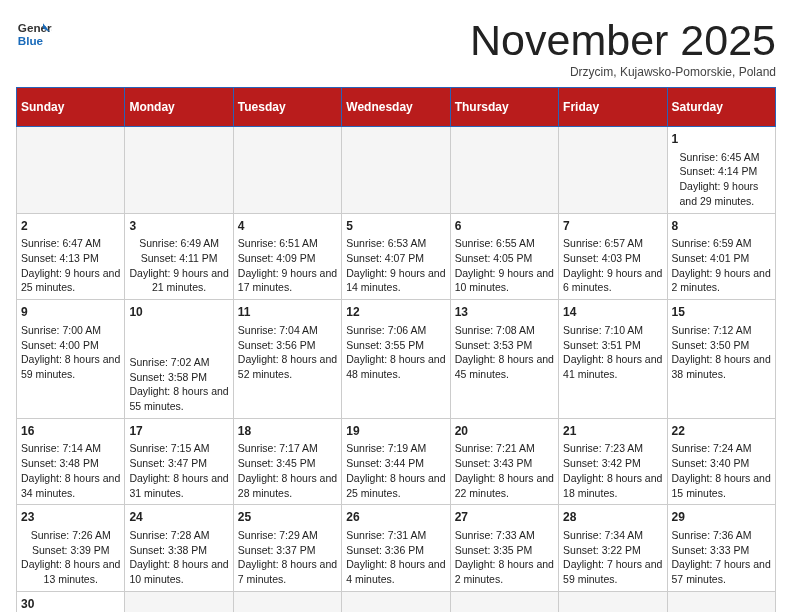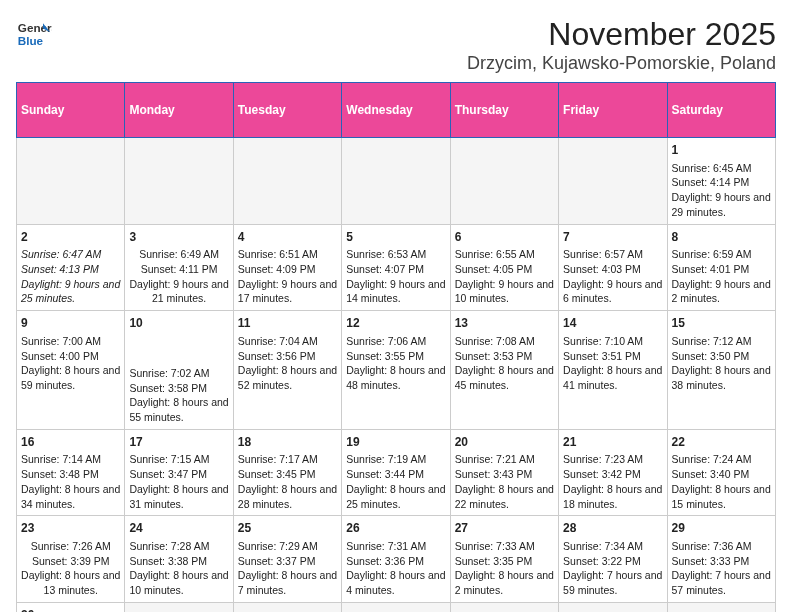--- a/index.html
+++ b/index.html
@@ -22,37 +22,37 @@
       gap: 4px;
     }
     .logo-icon {
       width: 36px;
       height: 36px;
     }
     .title-section {
       text-align: right;
     }
     .month-title {
-      font-size: 32px;
+      font-size: 43px;
       font-weight: normal;
       color: #222;
     }
     .location-title {
-      font-size: 18px;
+      font-size: 12px;
       color: #444;
     }
     table {
       width: 100%;
       border-collapse: collapse;
       font-size: 11px;
     }
     thead tr th {
-      background: #ec4899;
+      background: #b91c1c;
       color: #fff;
-      padding: 20px 4px;
+      padding: 12px 4px;
       text-align: left;
       font-weight: bold;
       font-size: 12px;
       border: 1px solid #2962b8;
     }
     tbody tr td {
       border: 1px solid #ccc;
       vertical-align: top;
       padding: 4px;
       height: 80px;
@@ -108,29 +108,29 @@
   <tbody id="calendar-body">
   <tr>
         <td class="empty"></td>
         <td class="empty"></td>
         <td class="empty"></td>
         <td class="empty"></td>
         <td class="empty"></td>
         <td class="empty"></td>
         <td>
           <span class="day-num">1</span>
-          <div style="white-space: pre-line;">Sunrise: 6:45 AM
+          <div style="white-space: pre-line; margin-left: 8px;">Sunrise: 6:45 AM
 Sunset: 4:14 PM
 Daylight: 9 hours and 29 minutes.</div>
         </td>
       </tr>
       <tr>
         <td>
           <span class="day-num">2</span>
-          <div style="white-space: pre-line; font-style: italic;">Sunrise: 6:47 AM
+          <div style="white-space: pre-line;">Sunrise: 6:47 AM
 Sunset: 4:13 PM
 Daylight: 9 hours and 25 minutes.</div>
         </td>
         <td>
           <span class="day-num">3</span>
           <div style="white-space: pre-line; text-align: center;">Sunrise: 6:49 AM
 Sunset: 4:11 PM
 Daylight: 9 hours and 21 minutes.</div>
         </td>
         <td>

